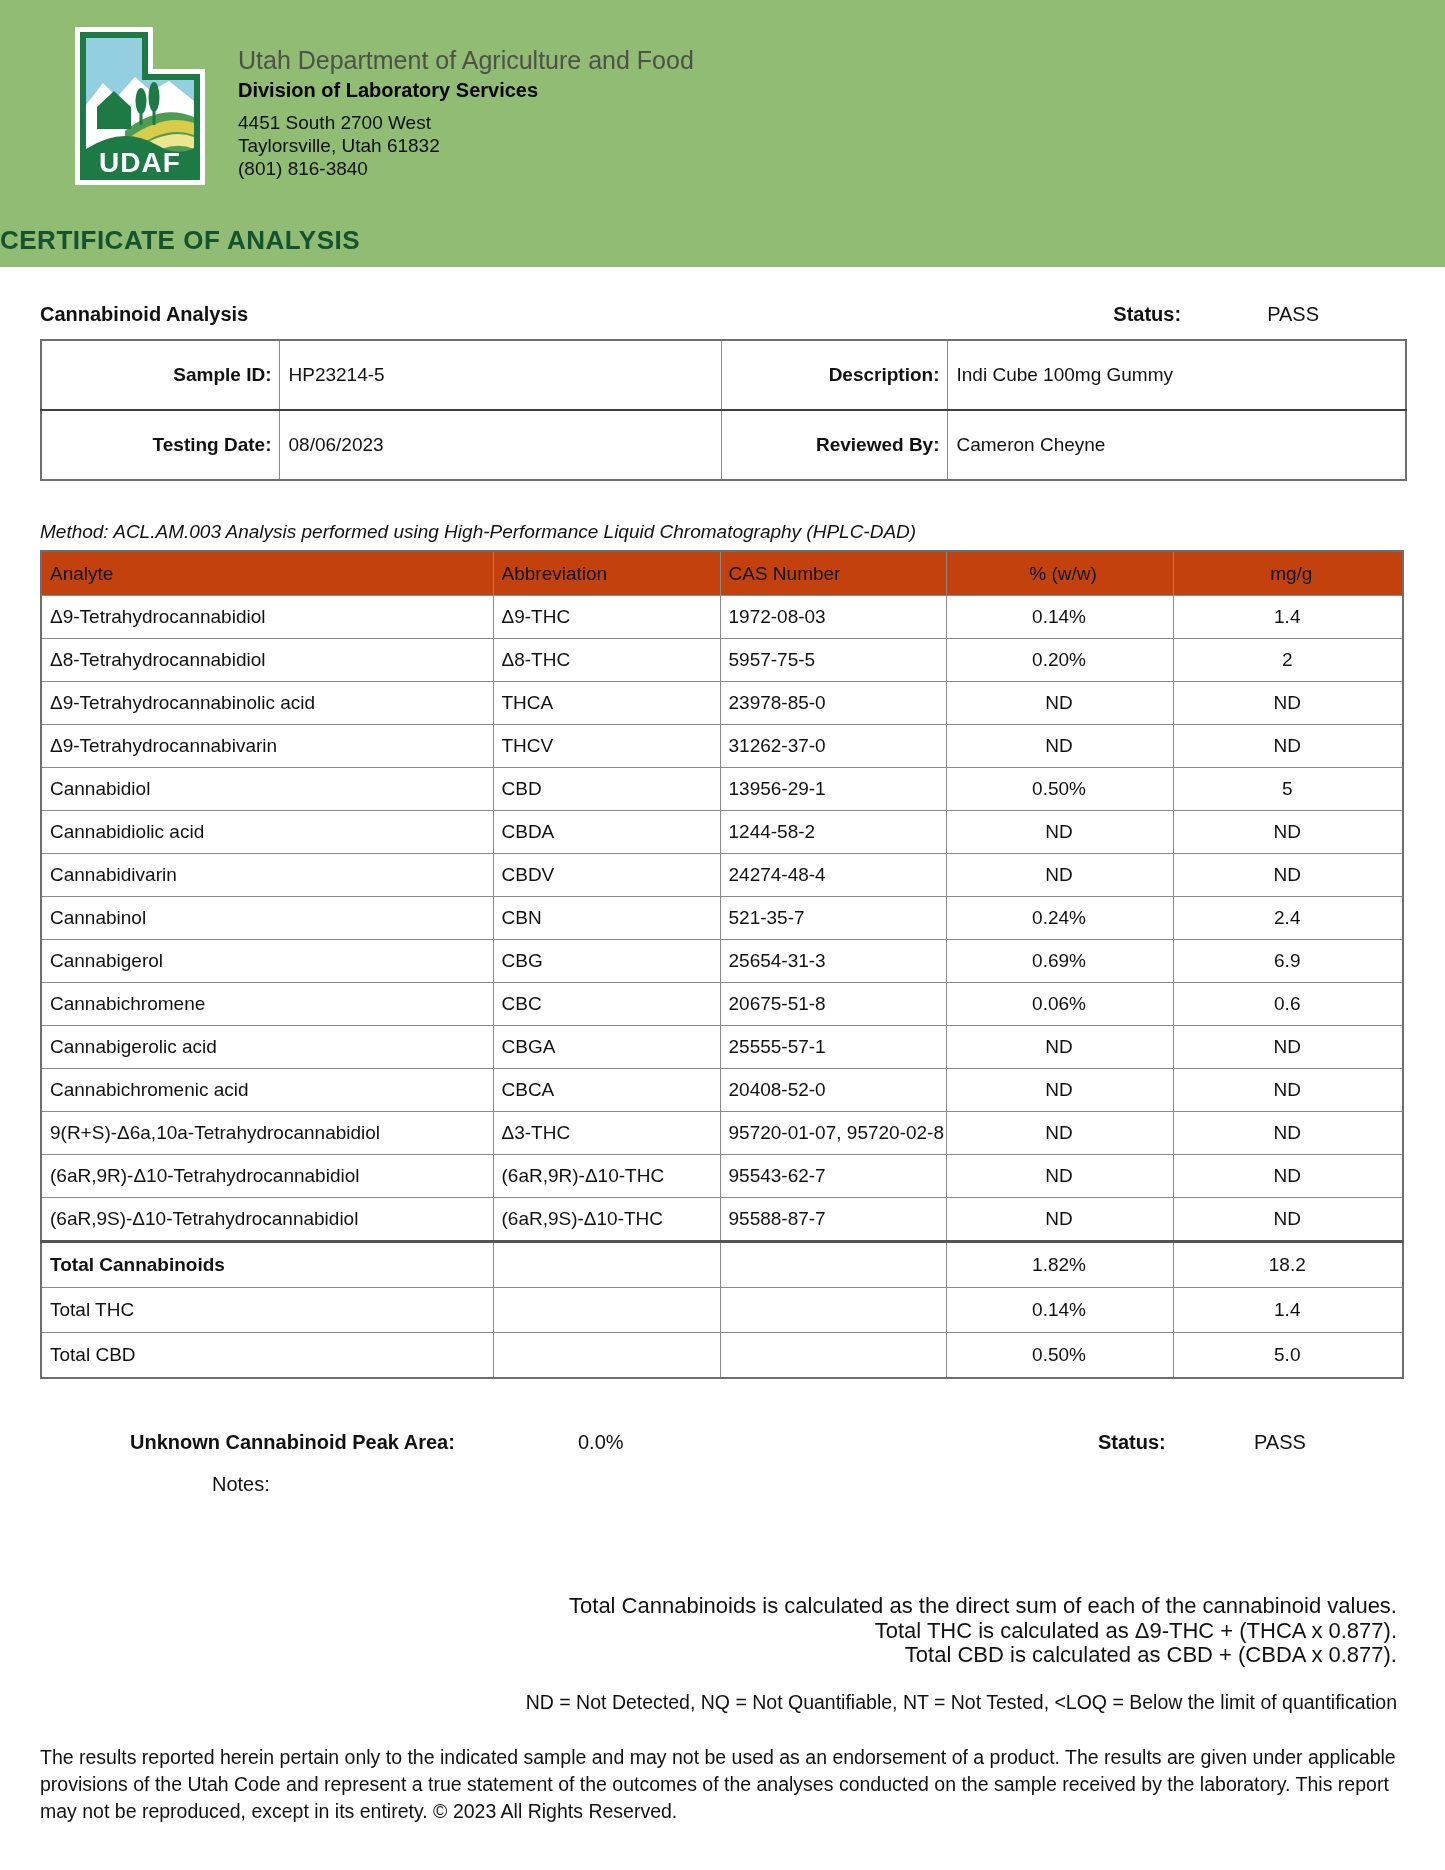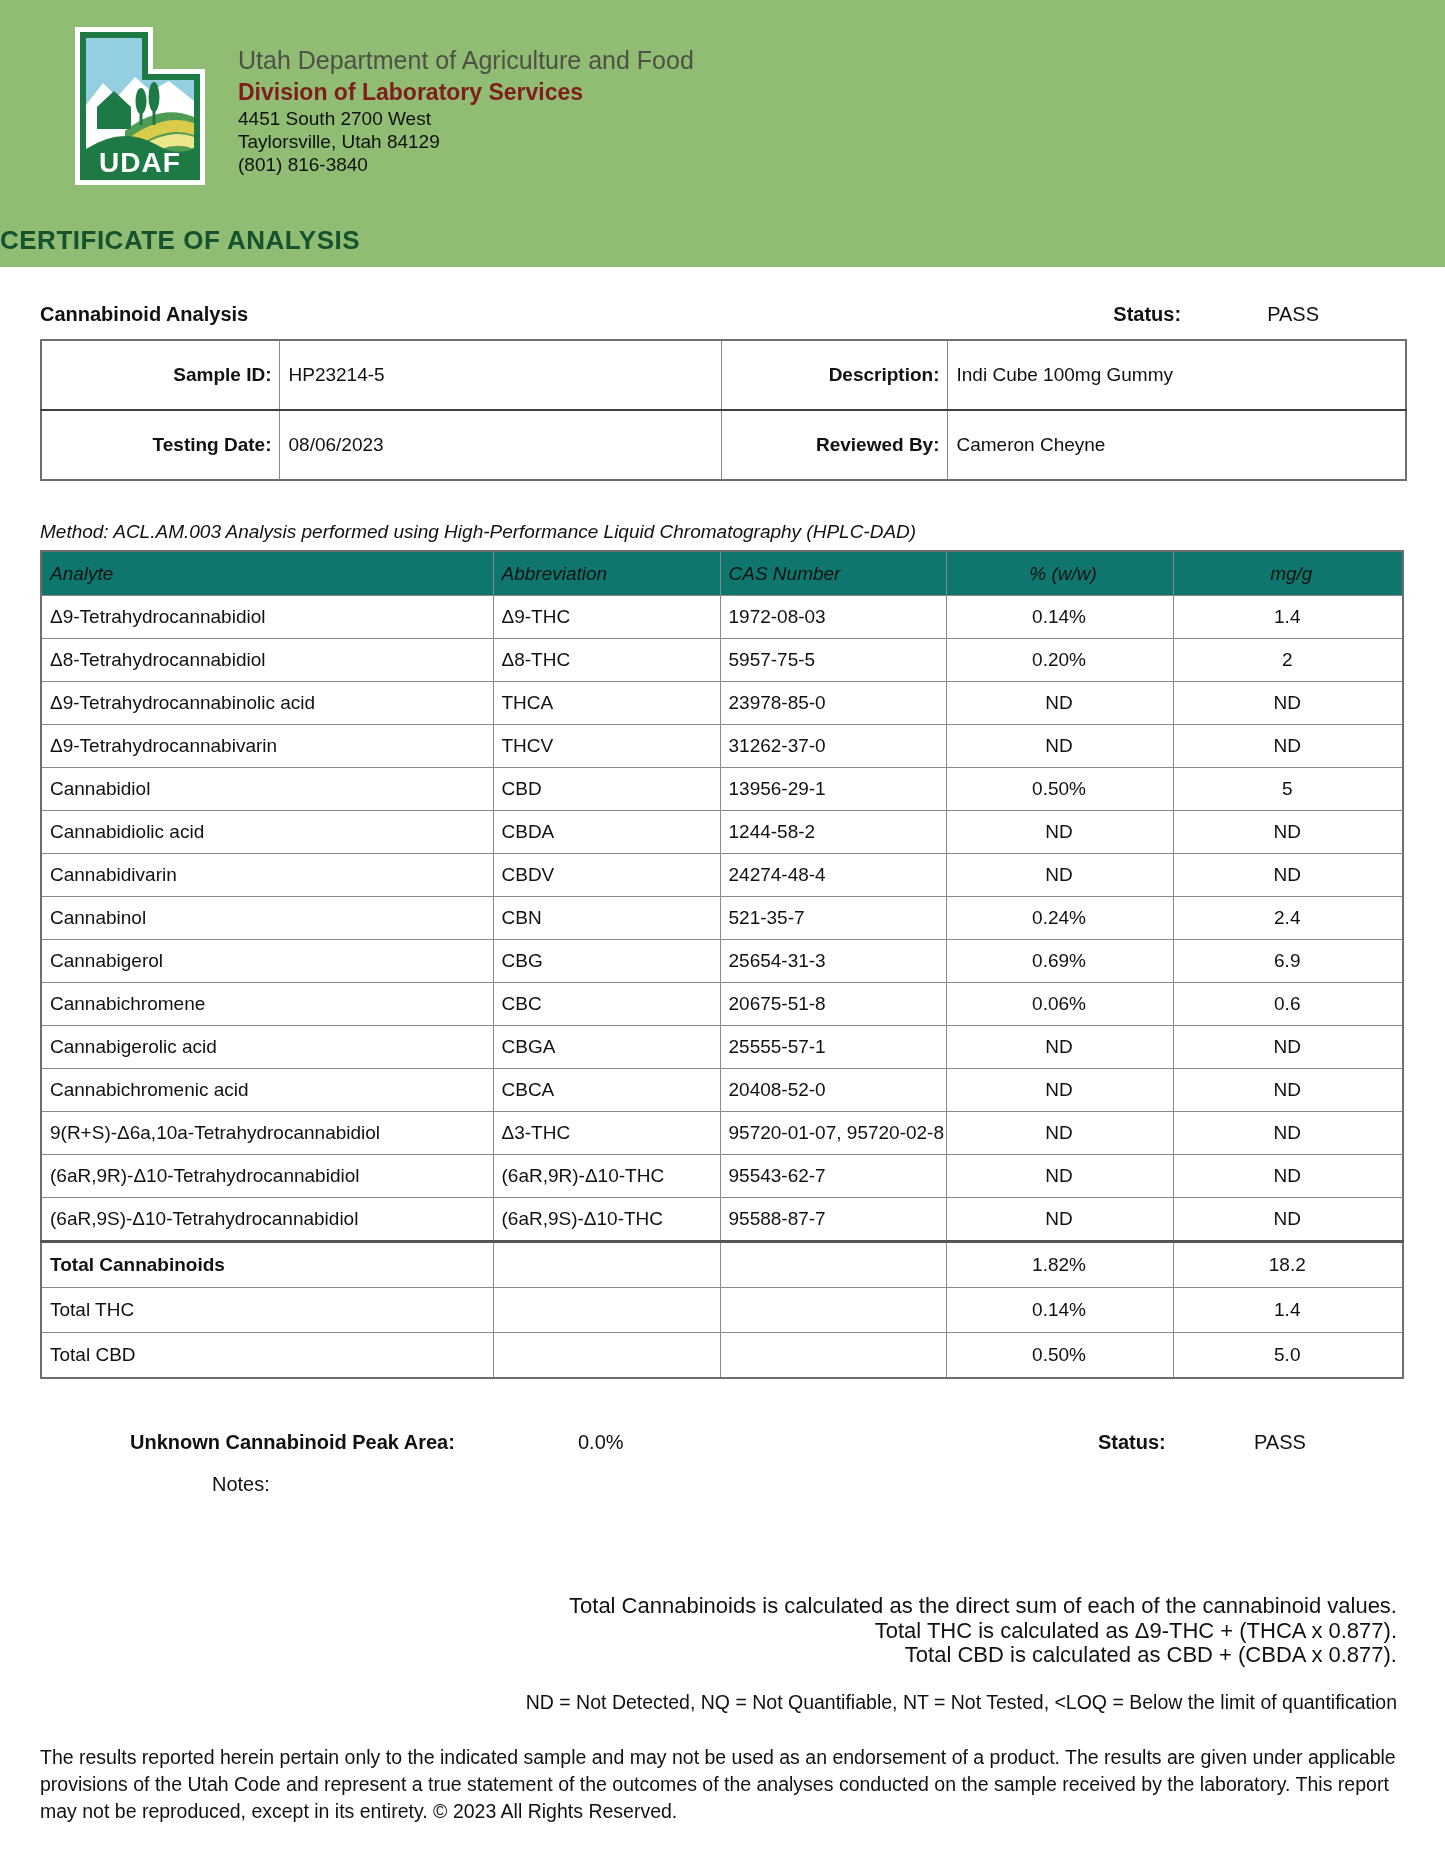--- a/index.html
+++ b/index.html
@@ -11,21 +11,21 @@
     font-family:"Liberation Sans","DejaVu Sans",sans-serif;
     color:#111;
     overflow:hidden;
   }
 
   
   .banner { position:relative; height:267px; background:#90BC74; }
   .logo-box { position:absolute; left:75px; top:27px; width:130px; height:158px; }
   .hdr-text { position:absolute; left:238px; top:46px; }
   .hdr-agency { font-size:25px; color:#4f5147; margin-bottom:4px; }
-  .hdr-division { font-size:23px; font-weight:bold; color:#7f1d1d; margin-bottom:1px; }
+  .hdr-division { font-size:20px; font-weight:bold; color:#000000; margin-bottom:9px; }
   .hdr-line { font-size:19px; color:#101010; line-height:23px; }
   .banner-title {
     position:absolute; left:0; right:0; bottom:11px;
     text-align:left; font-size:26px; font-weight:bold;
     letter-spacing:0.5px; color:#14532d;
   }
 
   
   .section-row { display:flex; align-items:baseline; margin:36px 40px 13px 40px; }
   .section-title { font-size:20px; font-weight:bold; flex:1; }
@@ -41,22 +41,22 @@
   .cell-label { text-align:right; font-weight:bold; padding-right:7px; }
   .cell-value { text-align:left; padding-left:9px; }
 
   
   .method { margin:40px 40px 7px 40px; font-style:italic; font-size:19px; }
 
   
   .analyte-table { margin:0 40px; width:1362px; table-layout:fixed; font-size:19px; border:2px solid #6e6e6e; }
   .analyte-table th, .analyte-table td { border:1px solid #8a8a8a; vertical-align:middle; }
   .analyte-table th {
-    background:#0f766e; font-weight:normal; height:41px;
-    text-align:left; padding-left:8px;font-style:italic;
+    background:#c2410c; font-weight:normal; height:41px;
+    text-align:left; padding-left:8px;
   }
   .analyte-table th.center { text-align:center; padding-left:8px; }
   .analyte-table td { height:40px; padding-left:8px; }
   .analyte-table td.center { text-align:center; padding-left:0; }
   .analyte-table tr.first-total td { border-top:3px solid #555555; }
   .analyte-table tr.total-row td { height:42px; }
   .bold { font-weight:bold; }
 
   
   .unknown-row { position:relative; height:26px; margin-top:52px; font-size:20px; }
@@ -105,21 +105,21 @@
 
           <path d="M11,122 Q48,98 82,118 Q102,130 119,121 V147 H11 Z" fill="#1E7A44"></path>
         </g>
         <text x="65" y="145" text-anchor="middle" fill="#ffffff" font-family="Liberation Sans, DejaVu Sans, sans-serif" font-size="28" font-weight="bold" letter-spacing="1">UDAF</text>
       </svg>
     </div>
     <div class="hdr-text">
       <div class="hdr-agency">Utah Department of Agriculture and Food</div>
       <div class="hdr-division">Division of Laboratory Services</div>
       <div class="hdr-line">4451 South 2700 West</div>
-      <div class="hdr-line">Taylorsville, Utah 84129</div>
+      <div class="hdr-line">Taylorsville, Utah 61832</div>
       <div class="hdr-line">(801) 816-3840</div>
     </div>
     <div class="banner-title">CERTIFICATE OF ANALYSIS</div>
   </div>
 
   <div class="section-row">
     <span class="section-title">Cannabinoid Analysis</span>
     <span class="status-label">Status:</span>
     <span class="status-value">PASS</span>
   </div>

